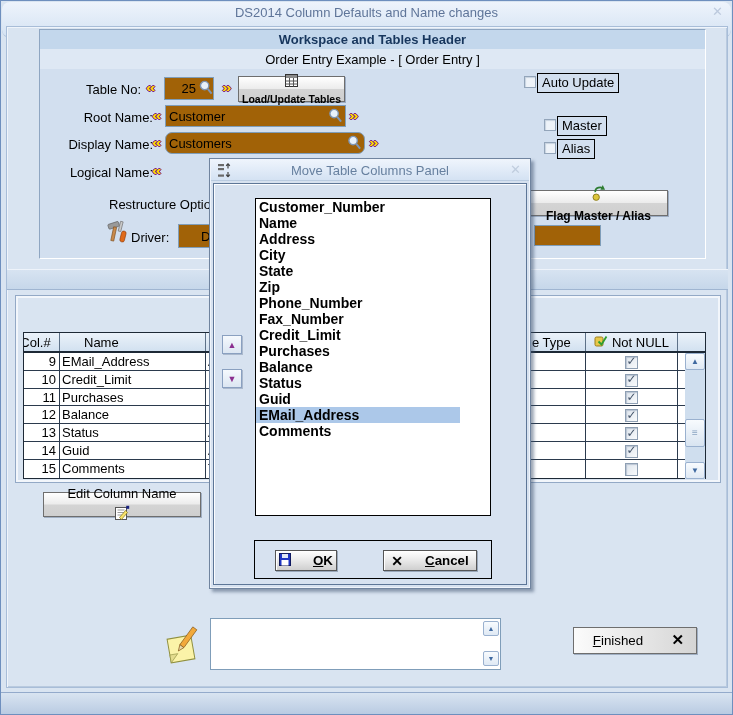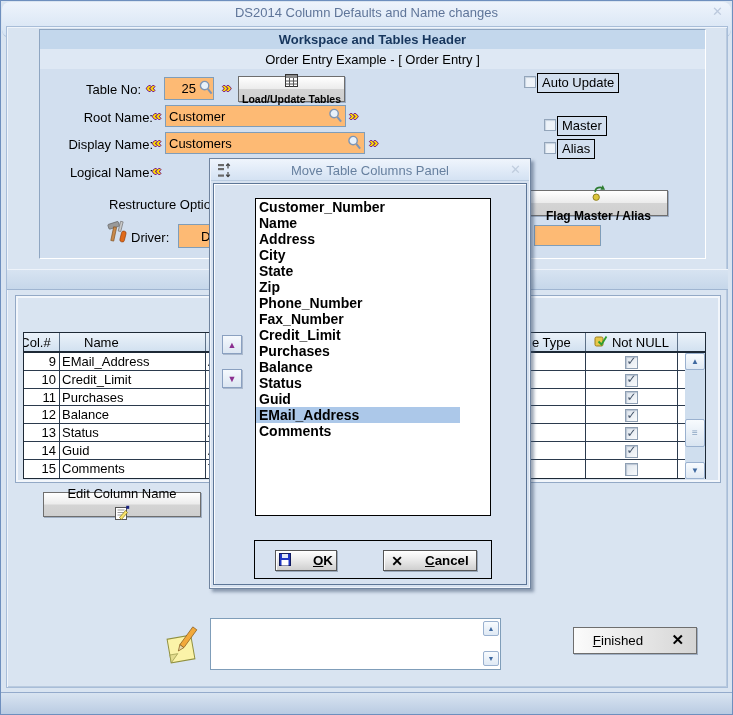--- a/index.html
+++ b/index.html
@@ -29,21 +29,21 @@
   .hdr-strip1 { position:absolute; left:1px; right:1px; top:1px; height:19px; background:#c3d7ec;
                 text-align:center; font-weight:bold; color:#17365d; padding-top:2px; }
   .hdr-strip2 { position:absolute; left:1px; right:1px; top:20px; height:20px; background:#dee8f4;
                 text-align:center; padding-top:3px; }
 
   .flabel { position:absolute; text-align:right; white-space:nowrap; }
   .chev { position:absolute; font-size:17px; font-weight:bold; line-height:14px; color:#ffe000;
           text-shadow:-1px 0 0 #7c2082, 1px 0 0 #7c2082, 0 -1px 0 #7c2082, 0 1px 0 #7c2082;
           transform:scaleY(.8); cursor:default; }
 
-  .tbox { position:absolute; background:#fdba74; border:1px solid #7f9db9; font-size:13px;
+  .tbox { position:absolute; background:#a16207; border:1px solid #7f9db9; font-size:13px;
           font-family:inherit; outline:none; }
   .mag { position:absolute; }
 
   .pushbtn { position:absolute; display:flex; align-items:center; justify-content:center; gap:4px;
              background:linear-gradient(180deg,#ffffff,#ececec 48%,#d4d4d4 52%,#cfcfcf);
              border:1px solid #6e6e6e; box-shadow:1px 1px 0 rgba(90,110,140,.45); cursor:default;
              white-space:nowrap;flex-direction:column; }
   .pushbtn .lbl { font-weight:bold; }
 
   .cbox { position:absolute; width:12px; height:12px; background:#eef3f9; border:1px solid #93a5ba;
@@ -192,21 +192,21 @@
         <circle cx="5.6" cy="5.6" r="4.2" fill="#e8f1fa" stroke="#7d95b5" stroke-width="1.4"></circle>
         <line x1="8.8" y1="8.8" x2="12.6" y2="13.6" stroke="#7d95b5" stroke-width="2"></line>
       </svg>
   </span>
   <span class="chev" style="left:348px;top:108px;">»</span>
   <span class="cbox" style="left:543px;top:118px;"></span>
   <span class="cblabel" style="left:556px;top:115px;">Master</span>
 
   <div class="flabel" style="left:40px;top:136px;width:112px;">Display Name:</div>
   <span class="chev" style="left:151px;top:135px;">«</span>
-  <input class="tbox" style="left: 164px; top: 131px; width: 200px; height: 22px; padding-left: 3px; padding-right: 18px;" readonly="" value="Customers">
+  <input class="tbox" style="left: 164px; top: 131px; width: 200px; height: 22px; padding-left: 3px; padding-right: 18px; border-radius: 7px;" readonly="" value="Customers">
   <span class="mag" style="left:346px;top:134px;">
     <svg width="15" height="16" viewBox="0 0 14 16">
         <circle cx="5.6" cy="5.6" r="4.2" fill="#e8f1fa" stroke="#7d95b5" stroke-width="1.4"></circle>
         <line x1="8.8" y1="8.8" x2="12.6" y2="13.6" stroke="#7d95b5" stroke-width="2"></line>
       </svg>
   </span>
   <span class="chev" style="left:368px;top:135px;">»</span>
   <span class="cbox" style="left:543px;top:141px;"></span>
   <span class="cblabel" style="left:556px;top:138px;">Alias</span>
 

